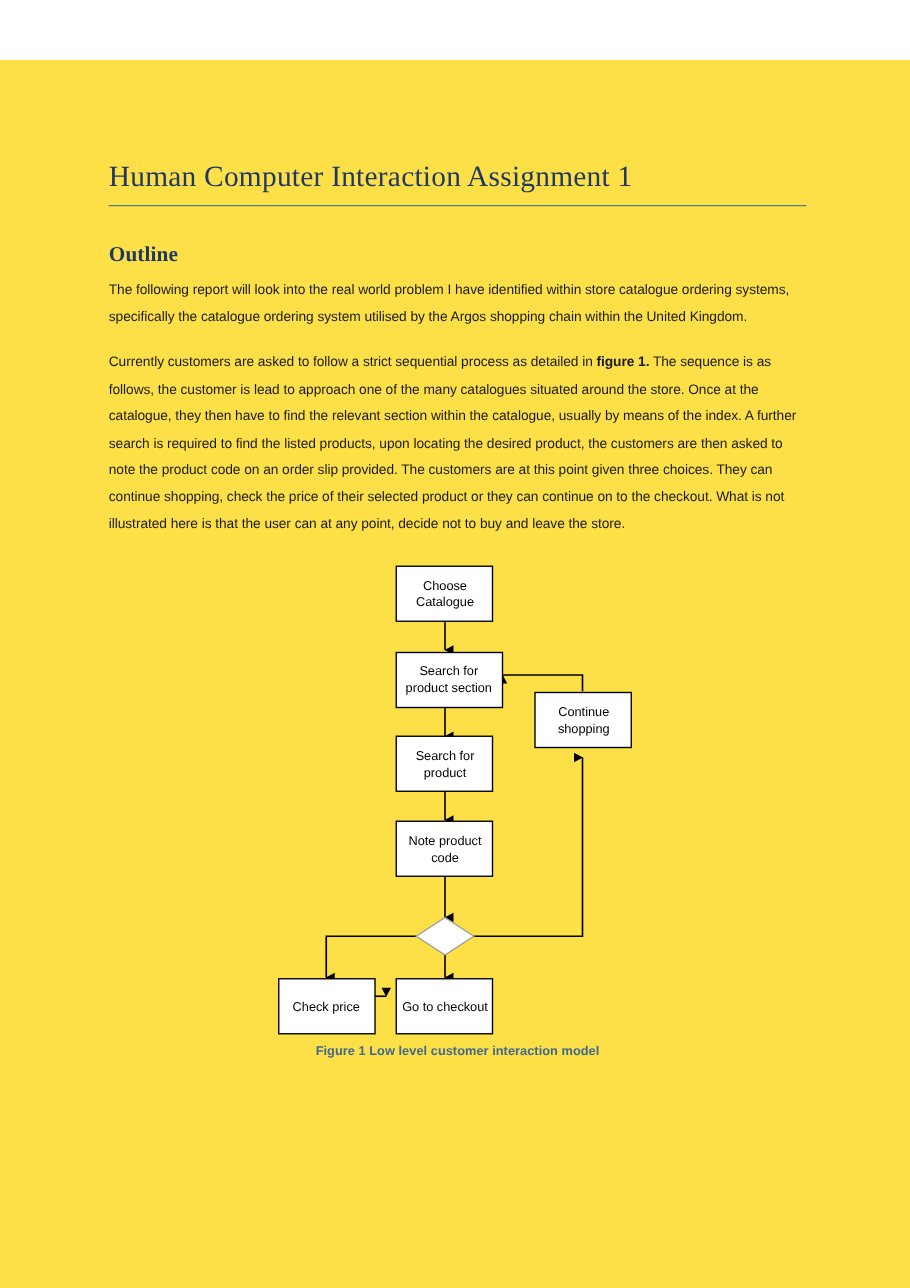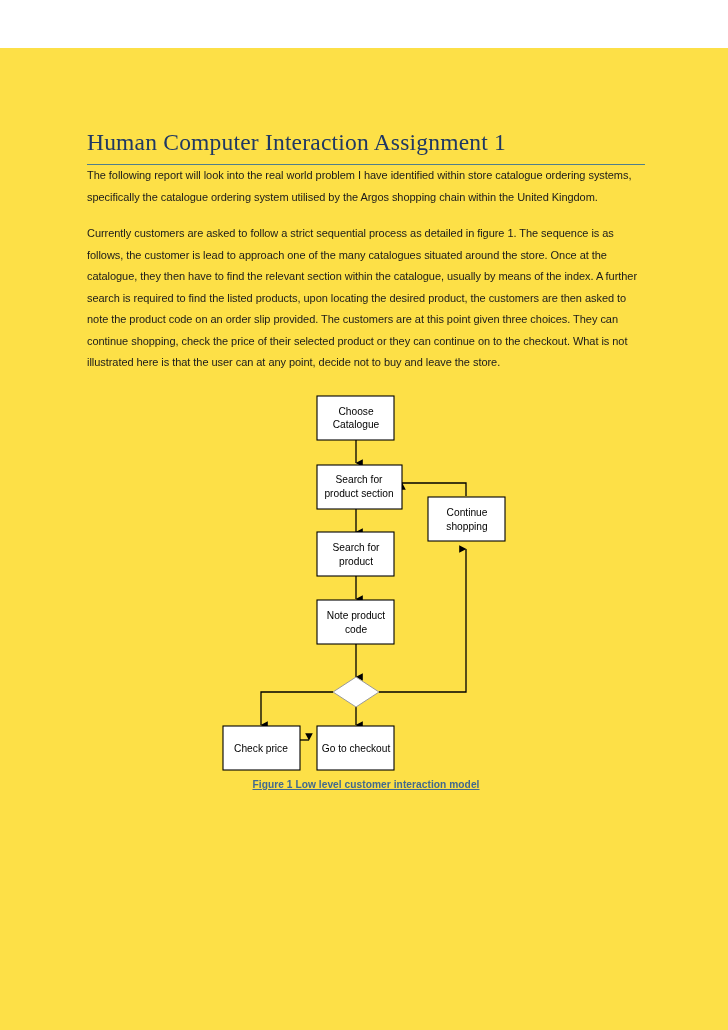--- a/index.html
+++ b/index.html
@@ -65,42 +65,41 @@
 
   p.body {
     font-family: "Liberation Sans", sans-serif;
     font-size: 11px;
     line-height: 21.5px;
     color: #1a1a1a;
     margin: 0 0 15px 0;
     text-align: left;
     letter-spacing: -0.05px;
   }
-  p.body b { font-weight: 400; }
+  p.body b { font-weight: 700; }
 
   
   .figure-wrap {
     position: relative;
     width: 558px;
     height: 390px;
     margin: 8px 0 0 0;
   }
   .figure-wrap svg {
     display: block;
   }
   .figure-caption {
     font-family: "Liberation Sans", sans-serif;
     font-size: 10.2px;
     font-weight: 700;
     color: #41698e;
     text-align: center;
     margin: 0 0 0 0;
     padding: 0;
     letter-spacing: 0.05px;
-    text-decoration: underline;
   }
 
   .flow-label {
     font-family: "Liberation Sans", sans-serif;
     font-size: 10.2px;
     fill: #000000;
     text-anchor: middle;
     dominant-baseline: middle;
   }
   .flow-box {
@@ -122,20 +121,21 @@
 </style>
 </head>
 <body>
 
 <div class="page">
   <div class="content">
 
     <h1 class="doc-title">Human Computer Interaction Assignment 1</h1>
     <div class="title-rule"></div>
 
+    <h2 class="section-heading">Outline</h2>
 
     <p class="body">The following report will look into the real world problem I have identified within store catalogue ordering systems, specifically the catalogue ordering system utilised by the Argos shopping chain within the United Kingdom.</p>
 
     <p class="body"><span>Currently customers are asked to follow a strict sequential process as detailed in </span><b>figure 1.</b><span> The sequence is as follows, the customer is lead to approach one of the many catalogues situated around the store. Once at the catalogue, they then have to find the relevant section within the catalogue, usually by means of the index. A further search is required to find the listed products, upon locating the desired product, the customers are then asked to note the product code on an order slip provided.  The customers are at this point given three choices. They can continue shopping, check the price of their selected product or they can continue on to the checkout. What is not illustrated here is that the user can at any point, decide not to buy and leave the store.</span></p>
 
     <div class="figure-wrap">
       <svg width="558" height="390" viewBox="0 0 558 390">
 
         <defs>
           <marker id="arrowDown" markerWidth="9" markerHeight="9" refX="4.5" refY="7.4" orient="auto" markerUnits="userSpaceOnUse">

